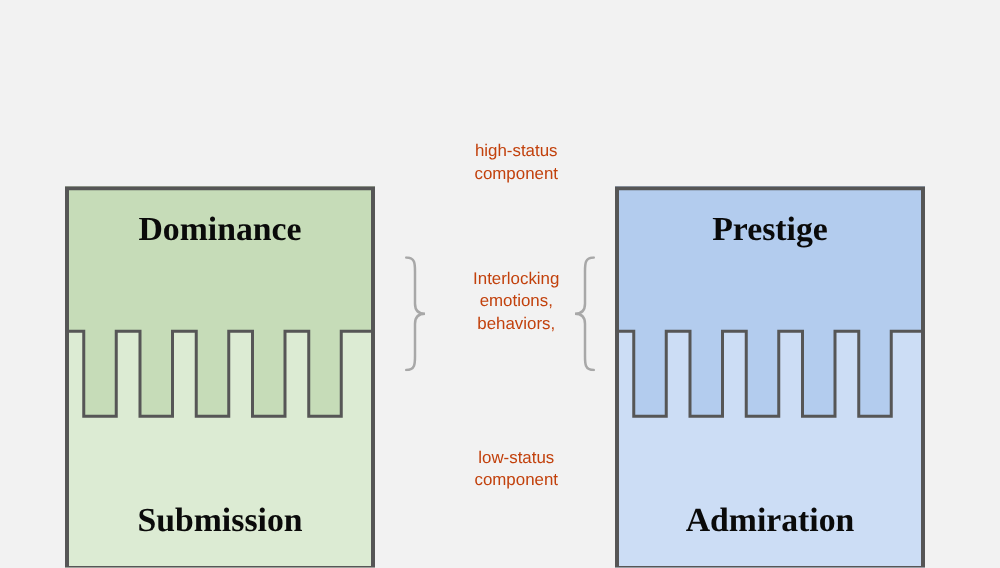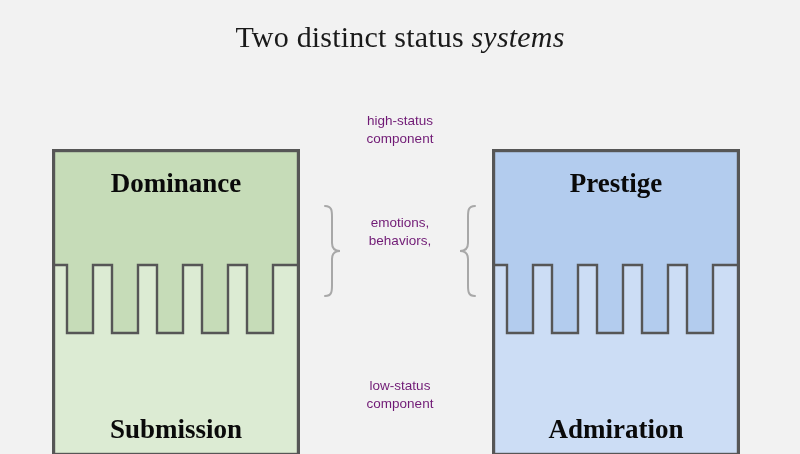--- a/index.html
+++ b/index.html
@@ -60,55 +60,52 @@
     width: 248px;
     text-align: center;
     font-family: "Liberation Serif", serif;
     font-weight: bold;
     font-size: 27px;
     color: #0a0a0a;
     white-space: nowrap;
     pointer-events: none;
   }
   .label-top    { top: 19px; }
-  .label-bottom { top: 265px; }
+  .label-bottom { top: 252px; }
 
   
   .center-text {
     position: absolute;
-    left: 330px;
+    left: 343px;
     width: 140px;
     text-align: center;
-    color: #701a75;
+    color: #c2410c;
     font-size: 13.5px;
     line-height: 18px;
     font-family: "Liberation Sans", sans-serif;
   }
   .center-high { top: 112px; }
   .center-mid  { top: 214px; }
-  .center-low  { top: 357px; margin-top: 20px; }
+  .center-low  { top: 357px; }
 
   .brace {
     position: absolute;
     top: 205px;
     width: 26px;
     height: 92px;
   }
   .brace svg { display: block; }
   .brace-left  { left: 322px; }
   .brace-right { left: 452px; }
 </style>
 </head>
 <body>
 
 <div id="stage">
 
-  <div class="title">
-    <span>Two distinct status </span><span class="em">systems</span>
-  </div>
 
   <div class="panel panel-left">
     <svg viewBox="0 0 248 307" xmlns="http://www.w3.org/2000/svg">
 
       <path d="M0,0 L248,0 L248,307 L0,307 Z" fill="#dcebd3"></path>
 
       <path d="M0,0
                L248,0
                L248,116
                L221,116 L221,184 L195,184 L195,116
@@ -158,20 +155,21 @@
     <div class="panel-label label-top">Prestige</div>
     <div class="panel-label label-bottom">Admiration</div>
   </div>
 
   <div class="center-text center-high">
     <div>high-status</div>
     <div>component</div>
   </div>
 
   <div class="center-text center-mid">
+    <div>Interlocking</div>
     <div>emotions,</div>
     <div>behaviors,</div>
   </div>
 
   <div class="center-text center-low">
     <div>low-status</div>
     <div>component</div>
   </div>
 
   <div class="brace brace-left">

